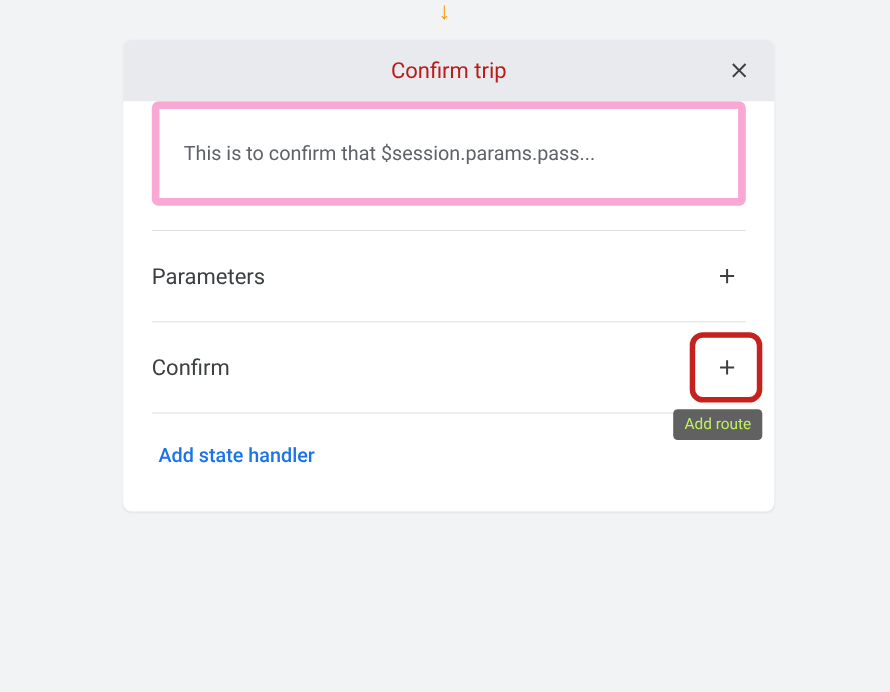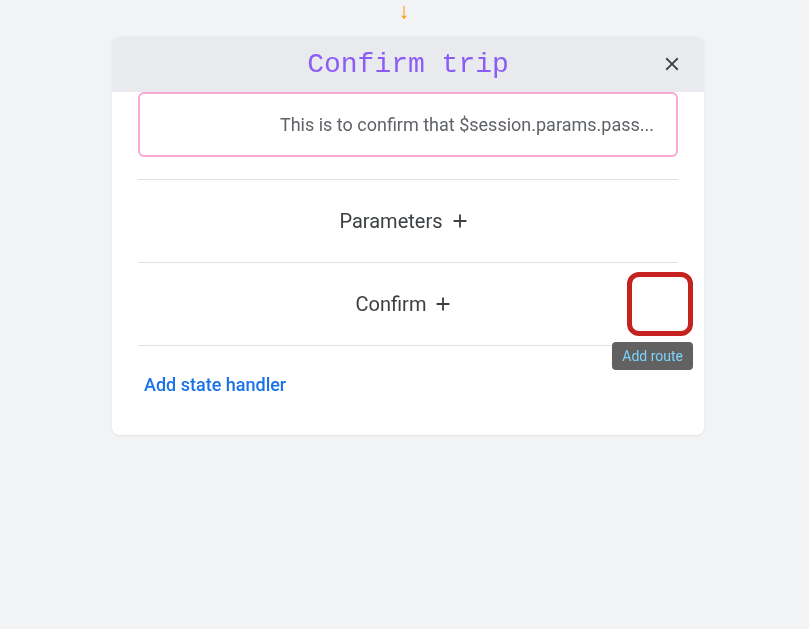--- a/index.html
+++ b/index.html
@@ -37,24 +37,23 @@
     .panel-header {
       background: #e8eaed;
       height: 56px;
       display: flex;
       align-items: center;
       justify-content: center;
       position: relative;
       border-radius: 8px 8px 0 0;
     }
     .panel-title {
-      font-size: 28px;
-      color: #8b5cf6;
+      font-size: 20px;
+      color: #b91c1c;
       font-weight: 400;
-      font-family: Liberation Mono, monospace;
     }
     .close-btn {
       position: absolute;
       right: 18px;
       top: 50%;
       transform: translateY(-50%);
       width: 28px;
       height: 28px;
       display: flex;
       align-items: center;
@@ -69,36 +68,35 @@
     .panel-body {
       padding: 0 26px;
     }
     .section-heading {
       font-size: 20px;
       color: #3c4043;
       font-weight: 400;
       padding: 22px 0 18px 0;
     }
     .fulfillment-box {
-      border: 2px solid #f9a8d4;
+      border: 7px solid #f9a8d4;
       border-radius: 6px;
-      padding: 20px 22px;
+      padding: 30px 22px;
       font-size: 18px;
       color: #5f6368;
       margin-bottom: 22px;
-      text-align: right;
     }
     .divider {
       border: none;
       border-top: 1px solid #e0e0e0;
     }
     .section-row {
       display: flex;
       align-items: center;
-      justify-content: center;
+      justify-content: space-between;
       padding: 24px 0;
       position: relative;
     }
     .section-label {
       font-size: 20px;
       color: #3c4043;
       font-weight: 400;
     }
     .plus-btn {
       width: 34px;
@@ -121,21 +119,21 @@
       width: 66px;
       height: 64px;
       right: -15px;
       top: 50%;
       transform: translateY(-50%);
       pointer-events: none;
     }
     .tooltip {
       position: absolute;
       background: #616161;
-      color: #7dd3fc;
+      color: #bef264;
       font-size: 14px;
       padding: 6px 10px;
       border-radius: 4px;
       white-space: nowrap;
       right: -15px;
       top: calc(50% + 38px);
     }
     .link-row {
       padding: 28px 6px 40px 6px;
     }

